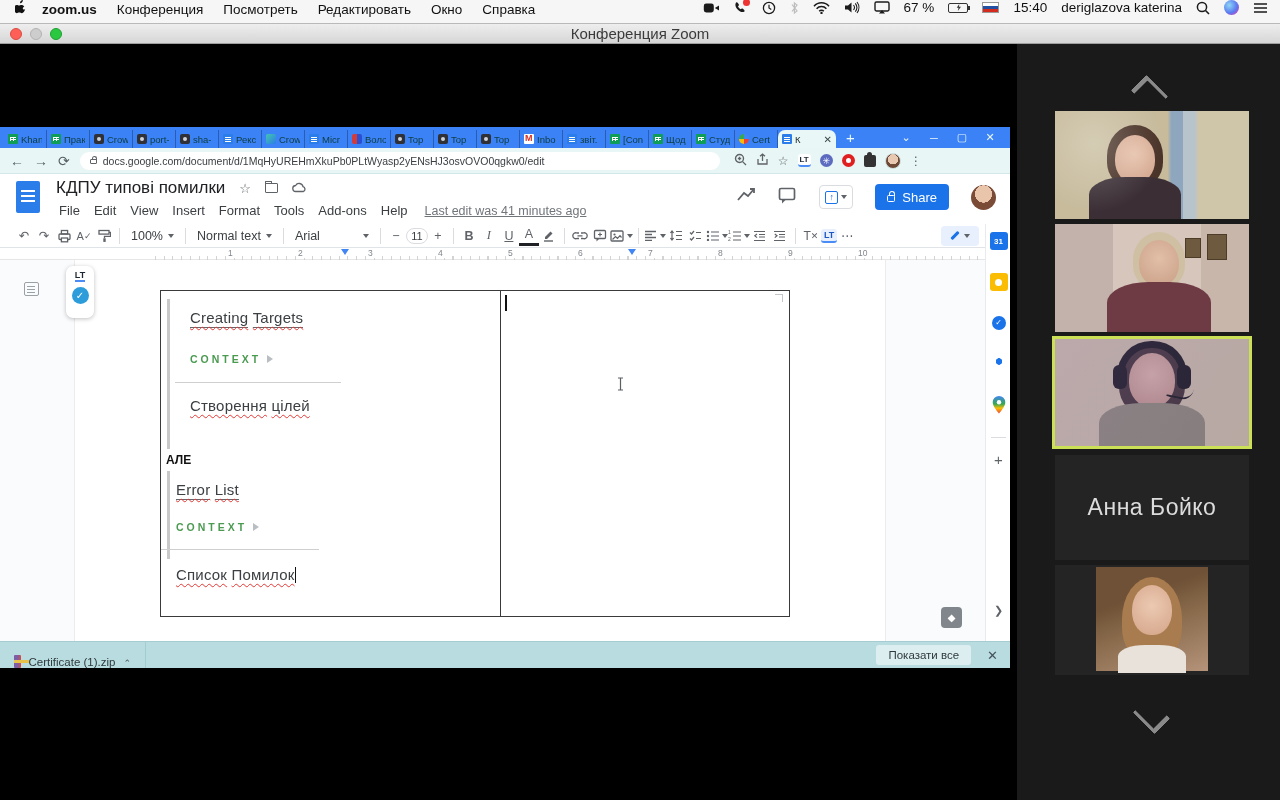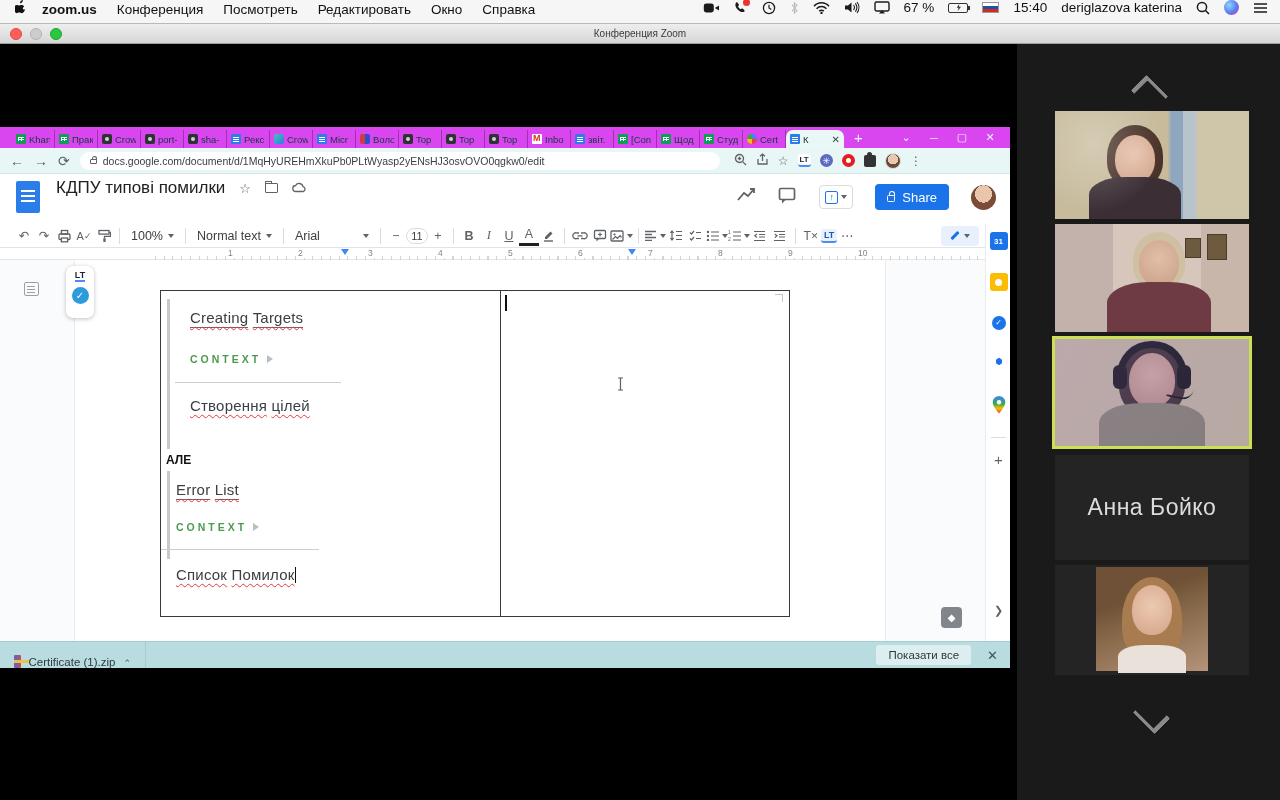--- a/index.html
+++ b/index.html
@@ -28,30 +28,30 @@
 
   
   #zoom-titlebar { position:absolute; left:0; top:24px; width:1280px; height:20px;
     background:linear-gradient(180deg,#eeeeee,#d6d6d6); border-bottom:1px solid #9f9f9f;
     display:flex; align-items:center; }
   .tl-group { display:flex; gap:8px; padding-left:10px; }
   .tl { width:12px; height:12px; border-radius:50%; }
   .tl.red { background:#ff5f57; border:0.5px solid #d94c44; }
   .tl.gray { background:#cdcdcd; border:0.5px solid #b3b3b3; }
   .tl.green { background:#2ac840; border:0.5px solid #1ea032; }
-  #zoom-title { position:absolute; left:0; right:0; text-align:center; font-size:10px; color:#3b3b3b; }
+  #zoom-title { position:absolute; left:0; right:0; text-align:center; font-size:15px; color:#3b3b3b; }
 
   
   #workspace { position:absolute; left:0; top:44px; width:1280px; height:756px; }
   #shared-screen { position:absolute; left:0; top:0; width:1017px; height:756px; background:#000; }
 
   
   #chrome { position:absolute; left:0; top:83px; width:1010px; height:541px; background:#fff; }
 
-  .tabstrip { position:relative; height:21px; background:#d946ef; display:flex; align-items:center; padding-left:12px; }
+  .tabstrip { position:relative; height:21px; background:#3b82f6; display:flex; align-items:center; padding-left:4px; }
   .tab { position:relative; height:18px; width:43px; display:flex; align-items:center; gap:3px;
     padding:0 4px; font-size:9.5px; color:#0d3c3c; border-right:1px solid rgba(0,0,0,.28); overflow:hidden; cursor:default; }
   .tab .tlabel { white-space:nowrap; overflow:hidden; }
   .tab.active { width:58px; background:#e9f7f7; border-radius:7px 7px 0 0; border-right:none; color:#1d2a2a; }
   .tab.active .tclose { margin-left:auto; font-size:10px; color:#3c4a4a; }
   .tico { width:10px; height:10px; flex:0 0 auto; display:inline-block; position:relative; }
   .tico-sheets { background:#0f9d58; border-radius:1px; }
   .tico-sheets::after { content:""; position:absolute; left:2px; top:3px; width:6px; height:4px;
     background:linear-gradient(#fff 0 1px,transparent 1px) 0 0/6px 2px, linear-gradient(90deg,#fff 0 1px,transparent 1px) 0 0/3px 4px; background-color:transparent; }
   .tico-docs { background:#2b7de9; border-radius:1px; }
@@ -446,20 +446,31 @@
         <div class="docs-header">
           <div class="gdocs-icon"></div>
           <div class="doc-title-row">
             <span class="doc-title">КДПУ типові помилки</span>
             <span class="hdr-mini">☆</span>
             <span class="folder-ic"></span>
             <span class="hdr-mini"><svg width="15" height="11">
                   <path d="M4 9.5a3 3 0 0 1-.4-6A4 4 0 0 1 11 4.6 2.6 2.6 0 0 1 11.4 9.5z" fill="none" stroke="#5f6368" stroke-width="1.3"></path>
                 </svg></span>
           </div>
+          <div class="docs-menus" id="docs-menus">
+              <span class="dmi">File</span>
+              <span class="dmi">Edit</span>
+              <span class="dmi">View</span>
+              <span class="dmi">Insert</span>
+              <span class="dmi">Format</span>
+              <span class="dmi">Tools</span>
+              <span class="dmi">Add-ons</span>
+              <span class="dmi">Help</span>
+              <span class="last-edit">Last edit was 41 minutes ago</span>
+            </div>
           <div class="hdr-right">
             <span><svg width="20" height="18">
                   <path d="M2 14 8 7l4 3 6-7" fill="none" stroke="#5f6368" stroke-width="1.8"></path>
                   <path d="M14 3h4v4" fill="none" stroke="#5f6368" stroke-width="1.8"></path>
                 </svg></span>
             <span><svg width="19" height="17">
                   <rect x="1.5" y="1.5" width="15" height="11" rx="1.5" fill="none" stroke="#5f6368" stroke-width="1.7"></rect>
                   <path d="M4 12.5v4l4-4" fill="#5f6368"></path>
                 </svg></span>
             <span class="present-btn">

